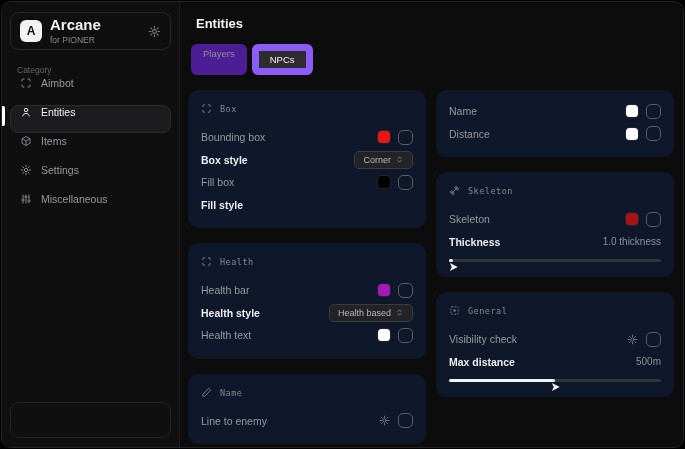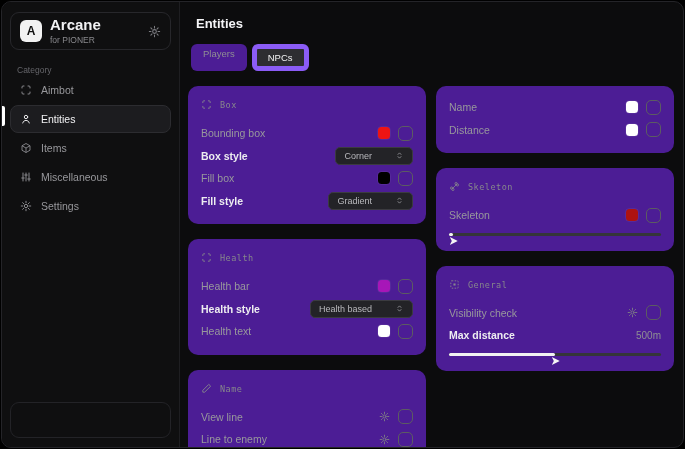--- a/index.html
+++ b/index.html
@@ -11,47 +11,47 @@
   }
   
   .sidebar { width:178px; flex-shrink:0; background:#0f0f10; border-right:1px solid #1e1e21; position:relative; padding:10px 8px; }
   .brand-card { height:38px; border:1px solid #27272b; border-radius:9px; display:flex; align-items:center; gap:8px; padding:0 9px; }
   .logo { width:22px; height:22px; background:#f2f2f2; color:#111; border-radius:6px; display:flex; align-items:center; justify-content:center; font-weight:bold; font-size:12px; }
   .brand-text { flex:1; line-height:1.25; }
   .brand-title { color:#f2f2f4; font-size:15px; font-weight:bold; }
   .brand-sub { color:#8a8a8e; font-size:8.5px; }
   .brand-gear { color:#7c7c81; display:flex; }
   .cat-label { color:#65656a; font-size:8.5px; margin:15px 0 1px 7px; }
-  .nav-item { height:28px; display:flex; align-items:center; gap:9px; padding:0 9px; border-radius:8px; color:#98989c; font-size:10.5px; border:1px solid transparent; cursor:default; }
+  .nav-item { height:28px; display:flex; gap:9px; padding:0 9px; border-radius:8px; color:#98989c; font-size:10.5px; border:1px solid transparent; cursor:default; }
   .nav-item + .nav-item { margin-top:1px; }
   .nav-item.active { background:#1c1c1f; border-color:#2c2c30; color:#f2f2f4; }
   .nav-icon { display:flex; color:#8a8a8e; }
   .nav-item.active .nav-icon { color:#e8e8ea; }
   .active-indicator { position:absolute; left:0; top:104px; width:2.5px; height:20px; background:#fff; border-radius:0 2px 2px 0; }
   .side-footer { position:absolute; left:8px; right:8px; bottom:9px; height:36px; border:1px solid #232327; border-radius:9px; padding:5px 10px; }
   .side-footer .l1 { font-family:"DejaVu Sans Mono", monospace; font-size:8.5px; color:#bdbdc0; }
   .side-footer .l2 { font-size:8px; color:#85858a; font-weight:bold; margin-top:2px; }
   
   .main { flex:1; padding:14px 12px 0 8px; }
   .page-title { color:#f5f5f7; font-size:13px; font-weight:bold; margin-left:8px; }
   .tabs { display:flex; gap:5px; margin-top:13px; margin-left:3px; }
   .tab { padding:4px 12px; border-radius:6px; font-size:9.5px; background:#4c1d95; color:#8f8f93; cursor:default; }
-  .tab.active { background:#2d2d31; color:#f0f0f2; border:5px solid #8b5cf6; padding:3px 11px; }
+  .tab.active { background:#2d2d31; color:#f0f0f2; border:7px solid #8b5cf6; padding:3px 11px; }
   .content { display:flex; gap:10px; margin-top:15px; }
   .col { width:238px; display:flex; flex-direction:column; gap:15px; }
-  .card { background:#4c1d95; border-radius:10px; padding:10px 13px 12px; }
+  .card { background:#0f172a; border-radius:10px; padding:10px 13px 12px; }
   .card-header { display:flex; align-items:center; gap:8px; color:#87878c; margin-bottom:8px; }
   .card-header .hlabel { font-family:"DejaVu Sans Mono", monospace; font-size:8.5px; letter-spacing:0.5px; }
   .row { height:22.5px; display:flex; align-items:center; justify-content:space-between; }
   .lab { font-size:10.5px; color:#98989c; }
   .lab.bright { color:#ededf0; font-weight:bold; }
   .ctrls { display:flex; align-items:center; gap:8px; }
   .swatch { width:12px; height:12px; border-radius:3.5px; outline:1px solid rgba(255,255,255,0.06); }
   .checkbox { width:15px; height:15px; border:1.5px solid #5c5c62; border-radius:5px; background:transparent; }
-  .dropdown { display:flex; align-items:center; gap:23px; background:#232327; border:1px solid #3b3b40; border-radius:5px; padding:3px 8px; color:#b8b8bc; font-size:9px; cursor:default; }
+  .dropdown { display:flex; align-items:center; gap:4px; background:#232327; border:1px solid #3b3b40; border-radius:5px; padding:3px 8px; color:#b8b8bc; font-size:9px; cursor:default; }
   .dropdown .uf { display:flex; color:#8f8f94; }
   .mini-gear { display:flex; color:#7f7f84; }
   .val { font-size:10px; color:#8f8f93; }
   .slider { position:relative; height:9px; margin-top:3px; }
   .slider .track { position:absolute; left:0; right:0; top:3px; height:3px; background:#353539; border-radius:2px; }
   .slider .fill { position:absolute; left:0; top:3px; height:3px; background:#f2f2f2; border-radius:2px; }
   .slider .handle { position:absolute; top:1px; transform:translateX(-40%); }
 </style>
 </head>
 <body>
@@ -142,32 +142,32 @@
       <span class="nav-icon">
           <svg width="12" height="12" viewBox="0 0 24 24">
             <use href="#i-package"></use>
           </svg>
         </span>
       <span>Items</span>
     </div>
     <div class="nav-item">
       <span class="nav-icon">
           <svg width="12" height="12" viewBox="0 0 24 24">
+            <use href="#i-gear"></use>
+          </svg>
+        </span>
+      <span>Settings</span>
+    </div>
+    <div class="nav-item">
+      <span class="nav-icon">
+          <svg width="12" height="12" viewBox="0 0 24 24">
             <use href="#i-sliders"></use>
           </svg>
         </span>
       <span>Miscellaneous</span>
-    </div>
-    <div class="nav-item">
-      <span class="nav-icon">
-          <svg width="12" height="12" viewBox="0 0 24 24">
-            <use href="#i-gear"></use>
-          </svg>
-        </span>
-      <span>Settings</span>
     </div>
 
     <div class="active-indicator"></div>
 
     <div class="side-footer">
     </div>
   </div>
 
   <div class="main">
     <div class="page-title">Entities</div>
@@ -208,28 +208,20 @@
           </div>
           <div class="row">
             <span class="lab">Fill box</span>
             <span class="ctrls">
               <span class="swatch" style="background: rgb(0, 0, 0);"></span>
               <span class="checkbox"></span>
             </span>
           </div>
           <div class="row">
             <span class="lab bright">Fill style</span>
-            <span class="dropdown">
-              <span>Gradient</span>
-              <span class="uf">
-                  <svg width="9" height="9" viewBox="0 0 24 24">
-                    <use href="#i-unfold"></use>
-                  </svg>
-                </span>
-            </span>
           </div>
         </div>
 
         <div class="card">
           <div class="card-header">
             <span><svg width="11" height="11" viewBox="0 0 24 24">
                   <use href="#i-scan"></use>
                 </svg></span>
             <span class="hlabel">Health</span>
           </div>
@@ -261,105 +253,98 @@
         </div>
 
         <div class="card">
           <div class="card-header">
             <span><svg width="11" height="11" viewBox="0 0 24 24">
                   <use href="#i-pencil"></use>
                 </svg></span>
             <span class="hlabel">Name</span>
           </div>
           <div class="row">
-            <span class="lab">View line</span>
+            <span class="lab">Line to enemy</span>
             <span class="ctrls">
               <span class="mini-gear">
                   <svg width="11" height="11" viewBox="0 0 24 24">
                     <use href="#i-gear"></use>
                   </svg>
                 </span>
               <span class="checkbox"></span>
             </span>
           </div>
-          <div class="row">
-            <span class="lab">Line to enemy</span>
+        </div>
+
+      </div>
+
+      <div class="col">
+
+        <div class="card">
+          <div class="row">
+            <span class="lab">Name</span>
+            <span class="ctrls">
+              <span class="swatch" style="background: rgb(255, 255, 255);"></span>
+              <span class="checkbox"></span>
+            </span>
+          </div>
+          <div class="row">
+            <span class="lab">Distance</span>
+            <span class="ctrls">
+              <span class="swatch" style="background: rgb(255, 255, 255);"></span>
+              <span class="checkbox"></span>
+            </span>
+          </div>
+        </div>
+
+        <div class="card">
+          <div class="card-header">
+            <span><svg width="11" height="11" viewBox="0 0 24 24">
+                  <use href="#i-bone"></use>
+                </svg></span>
+            <span class="hlabel">Skeleton</span>
+          </div>
+          <div class="row">
+            <span class="lab">Skeleton</span>
+            <span class="ctrls">
+              <span class="swatch" style="background: rgb(173, 18, 18);"></span>
+              <span class="checkbox"></span>
+            </span>
+          </div>
+          <div class="row">
+            <span class="lab bright">Thickness</span>
+            <span class="val">1.0 thickness</span>
+          </div>
+          <div class="slider">
+            <span class="track"></span>
+            <span class="fill" style="width: 2%;"></span>
+            <span class="handle" style="left: 2%;"><svg width="8" height="8" viewBox="0 0 8 8">
+                  <use href="#i-arrow"></use>
+                </svg></span>
+          </div>
+        </div>
+
+        <div class="card">
+          <div class="card-header">
+            <span><svg width="11" height="11" viewBox="0 0 24 24">
+                  <use href="#i-dashbox"></use>
+                </svg></span>
+            <span class="hlabel">General</span>
+          </div>
+          <div class="row">
+            <span class="lab">Visibility check</span>
             <span class="ctrls">
               <span class="mini-gear">
                   <svg width="11" height="11" viewBox="0 0 24 24">
                     <use href="#i-gear"></use>
                   </svg>
                 </span>
               <span class="checkbox"></span>
             </span>
           </div>
-        </div>
-
-      </div>
-
-      <div class="col">
-
-        <div class="card">
-          <div class="row">
-            <span class="lab">Name</span>
-            <span class="ctrls">
-              <span class="swatch" style="background: rgb(255, 255, 255);"></span>
-              <span class="checkbox"></span>
-            </span>
-          </div>
-          <div class="row">
-            <span class="lab">Distance</span>
-            <span class="ctrls">
-              <span class="swatch" style="background: rgb(255, 255, 255);"></span>
-              <span class="checkbox"></span>
-            </span>
-          </div>
-        </div>
-
-        <div class="card">
-          <div class="card-header">
-            <span><svg width="11" height="11" viewBox="0 0 24 24">
-                  <use href="#i-bone"></use>
-                </svg></span>
-            <span class="hlabel">Skeleton</span>
-          </div>
-          <div class="row">
-            <span class="lab">Skeleton</span>
-            <span class="ctrls">
-              <span class="swatch" style="background: rgb(173, 18, 18);"></span>
-              <span class="checkbox"></span>
-            </span>
-          </div>
-          <div class="slider">
-            <span class="track"></span>
-            <span class="fill" style="width: 2%;"></span>
-            <span class="handle" style="left: 2%;"><svg width="8" height="8" viewBox="0 0 8 8">
-                  <use href="#i-arrow"></use>
-                </svg></span>
-          </div>
-        </div>
-
-        <div class="card">
-          <div class="card-header">
-            <span><svg width="11" height="11" viewBox="0 0 24 24">
-                  <use href="#i-dashbox"></use>
-                </svg></span>
-            <span class="hlabel">General</span>
-          </div>
-          <div class="row">
-            <span class="lab">Visibility check</span>
-            <span class="ctrls">
-              <span class="mini-gear">
-                  <svg width="11" height="11" viewBox="0 0 24 24">
-                    <use href="#i-gear"></use>
-                  </svg>
-                </span>
-              <span class="checkbox"></span>
-            </span>
-          </div>
           <div class="row">
             <span class="lab bright">Max distance</span>
             <span class="val">500m</span>
           </div>
           <div class="slider">
             <span class="track"></span>
             <span class="fill" style="width: 50%;"></span>
             <span class="handle" style="left: 50%;"><svg width="8" height="8" viewBox="0 0 8 8">
                   <use href="#i-arrow"></use>
                 </svg></span>

